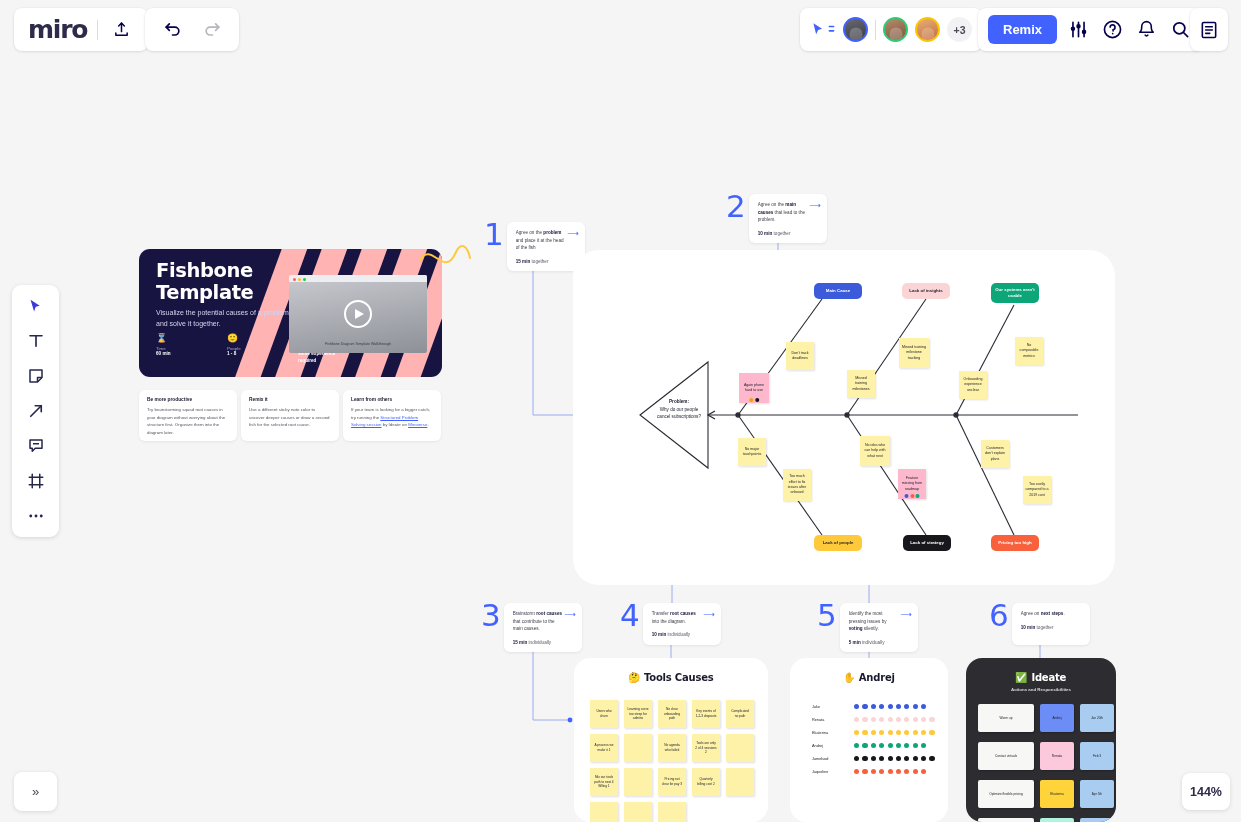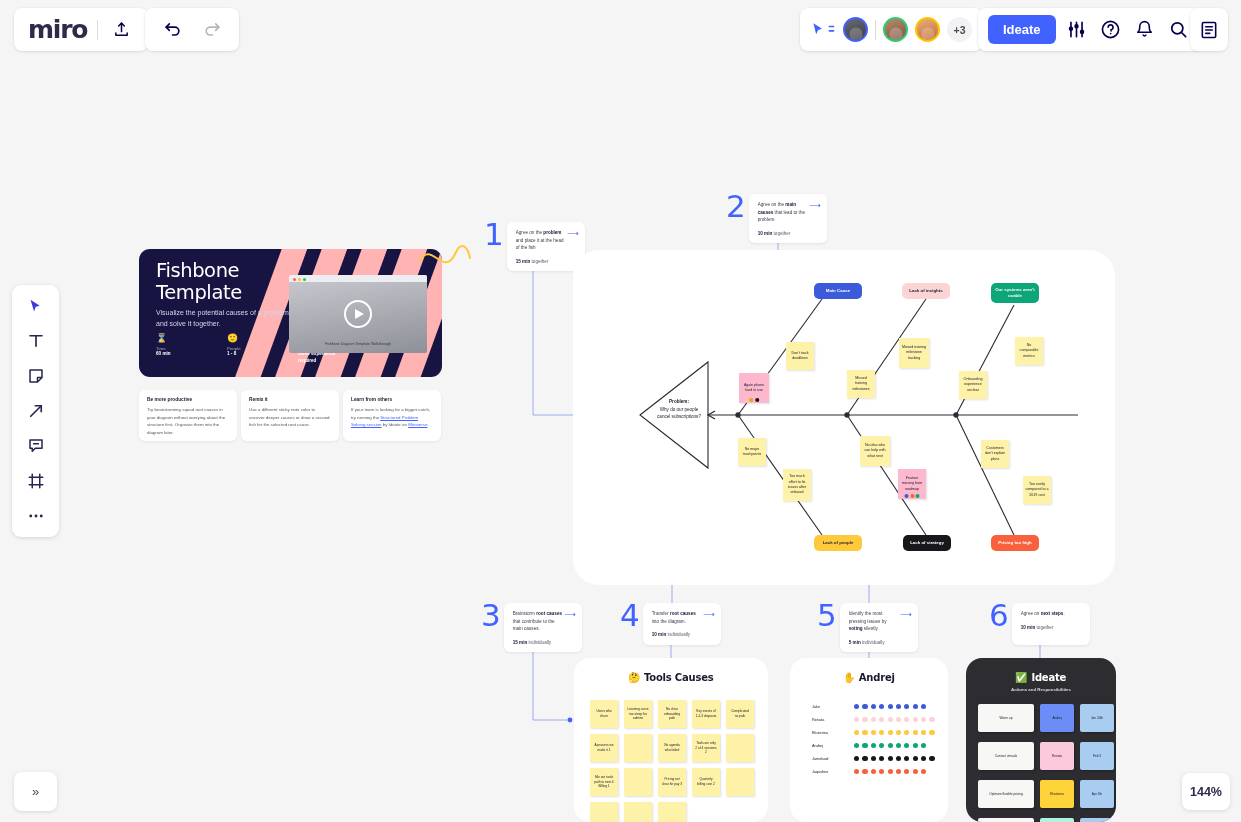--- a/index.html
+++ b/index.html
@@ -83,21 +83,21 @@
   
   #intro-card {
     position: absolute; left: 139px; top: 249px; width: 303px; height: 128px;
     background: #171442; border-radius: 11px; overflow: hidden;
   }
   .stripes { position: absolute; inset: 0; overflow: hidden; }
   .stripe { position: absolute; top: -40px; width: 24px; height: 220px;
     background: #ffb3b3; transform: rotate(20deg); }
   .intro-title {
     position: absolute; left: 17px; top: 11px; color: #fff;
-    font-size: 19.5px; font-weight: 400; line-height: 1.15;
+    font-size: 19.5px; font-weight: 700; line-height: 1.15;
     font-family: "DejaVu Sans", sans-serif; letter-spacing: -.4px;
   }
   .intro-sub {
     position: absolute; left: 17px; top: 58px; width: 140px; color: #d6d3ee;
     font-size: 7px; line-height: 1.6;
   }
   .intro-meta { position: absolute; left: 17px; top: 84px; display: flex; gap: 23px; }
   .meta-ico { font-size: 9px; }
   .meta-k { font-size: 4.4px; color: #a9a4cc; margin-top: 3px; }
   .meta-v { font-size: 4.6px; color: #fff; font-weight: 700; width: 48px; line-height: 1.45; }
@@ -246,21 +246,21 @@
       </svg>
     </span>
     <span class="avatar av1"></span>
     <span class="vdiv"></span>
     <span class="avatar av2"></span>
     <span class="avatar av3"></span>
     <span class="plus3">+3</span>
   </div>
 
   <div class="bar" id="actions-bar">
-    <button class="share-btn">Ideate</button>
+    <button class="share-btn">Remix</button>
     <span class="icon-btn">
       <svg width="19" height="19" viewBox="0 0 24 24" fill="none" stroke="currentColor" stroke-width="2.1" stroke-linecap="round">
         <path d="M5 3v6M5 13v8M12 3v3M12 10v11M19 3v10M19 17v4"></path>
         <circle cx="5" cy="11" r="1.8" fill="currentColor"></circle>
           <circle cx="12" cy="8" r="1.8" fill="currentColor"></circle>
           <circle cx="19" cy="15" r="1.8" fill="currentColor"></circle>
       </svg>
     </span>
     <span class="icon-btn">
       <svg width="21" height="21" viewBox="0 0 24 24" fill="none" stroke="currentColor" stroke-width="1.9" stroke-linecap="round">

